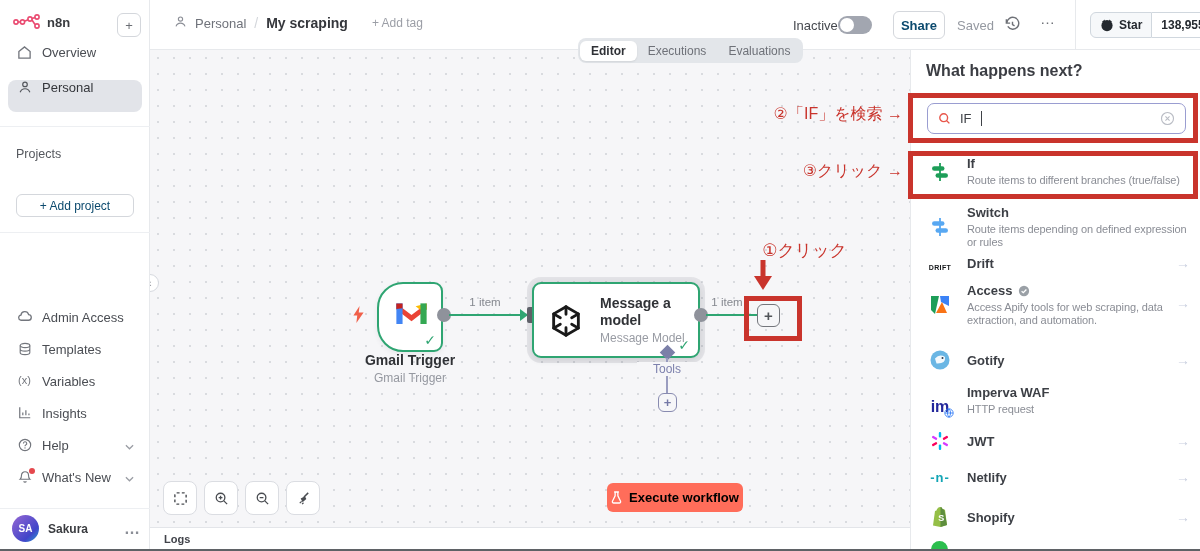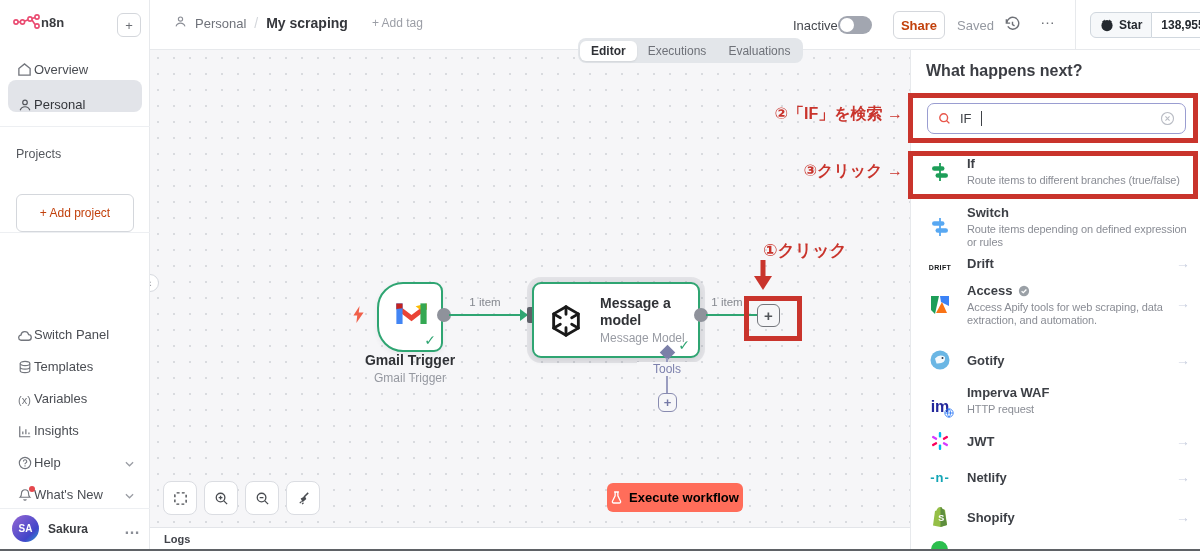--- a/index.html
+++ b/index.html
@@ -1,59 +1,59 @@
 <!DOCTYPE html>
 <html><head>
 <meta charset="utf-8">
 <style>
 *{box-sizing:border-box;margin:0;padding:0}
 html,body{width:1200px;height:551px}
 body{position:relative;font-family:"Liberation Sans","DejaVu Sans",sans-serif;background:#fff;overflow:hidden;color:#3f4246}
 .abs{position:absolute}
 
 #sidebar{position:absolute;left:0;top:0;width:150px;height:551px;background:#fff;border-right:1px solid #e7e9ec;z-index:10}
-.sb-item{position:absolute;left:8px;width:134px;height:32px;display:flex;align-items:flex-end;gap:1px;padding:0 8px;border-radius:8px;font-size:13px;color:#4a4d53;cursor:pointer}
+.sb-item{position:absolute;left:8px;width:134px;height:32px;display:flex;align-items:flex-start;gap:9px;padding:0 8px;border-radius:8px;font-size:13px;color:#4a4d53;cursor:pointer}
 .sb-item.active{background:#e2e4e9;color:#34363b}
 .sb-ico{width:17px;display:flex;justify-content:center;color:#73767d}
 .divider{position:absolute;left:0;width:150px;border-top:1px solid #edeff2}
 .sb-chev{margin-left:auto;color:#9a9da4}
 
 #header{position:absolute;left:150px;top:0;width:1050px;height:50px;background:#fff;border-bottom:1px solid #e7e9ec;z-index:5}
 .crumb{display:flex;align-items:center;gap:8px;position:absolute;left:24px;top:15px;font-size:13px;color:#6f727a}
-.btn{border:1px solid #d4d7dc;border-radius:6px;background:#fff;font-size:13px;color:#c2410c;display:flex;align-items:center;justify-content:center;cursor:pointer}
+.btn{border:1px solid #d4d7dc;border-radius:6px;background:#fff;font-size:13px;color:#0c4a6e;display:flex;align-items:center;justify-content:center;cursor:pointer}
 .toggle{width:34px;height:18px;border-radius:10px;background:#a2a6b0;position:relative;cursor:pointer}
 .toggle .knob{position:absolute;left:2px;top:2px;width:14px;height:14px;border-radius:50%;background:#fff}
 .star-seg{height:26px;display:flex;align-items:center;font-size:12px;font-weight:600;color:#24292f;border:1px solid #d0d7de;padding:12px 9px}
 
 #tabbar{position:absolute;left:578px;top:38px;height:25px;background:#e3e6ea;border-radius:8px;display:flex;align-items:center;padding:2px;z-index:20}
 .tab{font-size:12px;color:#6e7178;padding:3px 11px;border-radius:6px;cursor:pointer;white-space:nowrap}
 .tab.active{background:#fff;color:#2f3136;font-weight:600;box-shadow:0 1px 2px rgba(0,0,0,.08)}
 
 #canvas{position:absolute;left:150px;top:50px;width:760px;height:477px;background-color:#f6f6f8;background-image:radial-gradient(circle,#d9dbdf 1px,transparent 1.2px);background-size:16px 16px;z-index:1}
 .node-dot{position:absolute;width:14px;height:14px;border-radius:50%;background:#8f929b}
 .conn{position:absolute;height:2px;background:#2fa572}
 .itemlbl{position:absolute;font-size:11.5px;color:#85888f;text-align:center}
 .plusbtn{position:absolute;display:flex;align-items:center;justify-content:center;background:#f6f6f8;border-radius:6px;font-weight:700;cursor:pointer}
 .ctrl{width:34px;height:34px;border:1px solid #dbdde2;border-radius:8px;background:#fff;display:flex;align-items:center;justify-content:center;cursor:pointer}
 .redbox{position:absolute;border:5px solid #c9342c;z-index:50;pointer-events:none}
-.anno{position:absolute;color:#c9342c;font-weight:700;z-index:50}
+.anno{position:absolute;color:#c9342c;font-weight:400;z-index:50}
 
 #panel{position:absolute;left:910px;top:50px;width:290px;height:501px;background:#fff;border-left:1px solid #e7e9ec;overflow:hidden;z-index:5}
 .prow{position:absolute;left:15px;right:10px;display:flex;gap:13px;cursor:pointer}
 .picon{width:28px;display:flex;justify-content:center;align-items:center;flex-shrink:0}
 .pt{font-size:13px;font-weight:600;color:#3c3f45;display:flex;align-items:center;gap:5px}
 .pd{font-size:11px;color:#8a8d95;margin-top:3px;line-height:13px;letter-spacing:-.1px}
 .parrow{margin-left:auto;align-self:center;color:#c9cfdf;font-size:14px}
 .logo-txt{font-weight:900;color:#15171a;font-size:7px;letter-spacing:.4px}
 </style>
 </head>
 <body>
 
 <div id="sidebar">
-  <div class="abs" style="left:13px;top:14px;display:flex;align-items:center;">
+  <div class="abs" style="left:13px;top:14px;display:flex;align-items:center;gap:6px">
     <svg width="28" height="16" viewBox="0 0 28 16">
         <g fill="none" stroke="#ea4b71" stroke-width="1.6">
           <circle cx="3" cy="8" r="2.1"></circle>
           <circle cx="9.5" cy="8" r="2.1"></circle>
           <circle cx="17" cy="5" r="2.1"></circle>
           <circle cx="24" cy="3" r="2.1"></circle>
           <circle cx="24" cy="12" r="2.1"></circle>
           <path d="M5 8h2.5M11.5 7.2l3.5-1.5M19 4.4l3-1M19 6l3 4.5"></path>
         </g>
       </svg>
@@ -74,30 +74,30 @@
         <svg width="14" height="14" viewBox="0 0 16 16" fill="none" stroke="#55585e" stroke-width="1.4">
           <circle cx="8" cy="5" r="2.6"></circle>
           <path d="M2.5 14c1-3 3-4 5.5-4s4.5 1 5.5 4"></path>
         </svg>
       </span>
     <span>Personal</span>
   </div>
 
   <div class="divider" style="top:126px"></div>
   <div class="abs" style="left:16px;top:147px;font-size:12.5px;color:#55585e;font-weight:500">Projects</div>
-  <div class="btn abs" style="left:16px;top:194px;width:118px;height:38px;font-size:12px">+ Add project</div>
+  <div class="btn abs" style="left:16px;top:194px;width:118px;height:23px;font-size:12px">+ Add project</div>
   <div class="divider" style="top:232px"></div>
 
   <div class="sb-item" style="top:310px">
     <span class="sb-ico">
         <svg width="15" height="12" viewBox="0 0 16 12" fill="none" stroke="#73767d" stroke-width="1.4">
           <path d="M4 10.5h8a3 3 0 0 0 .4-6A4.2 4.2 0 0 0 4.2 5 2.8 2.8 0 0 0 4 10.5z"></path>
         </svg>
       </span>
-    <span>Switch Panel</span>
+    <span>Admin Access</span>
   </div>
   <div class="sb-item" style="top:342px">
     <span class="sb-ico">
         <svg width="14" height="14" viewBox="0 0 16 16" fill="none" stroke="#73767d" stroke-width="1.3">
           <ellipse cx="8" cy="4" rx="5.5" ry="2.4"></ellipse>
           <path d="M2.5 4v4c0 1.3 2.5 2.4 5.5 2.4S13.5 9.3 13.5 8V4M2.5 8v4c0 1.3 2.5 2.4 5.5 2.4s5.5-1.1 5.5-2.4V8"></path>
         </svg>
       </span>
     <span>Templates</span>
   </div>

